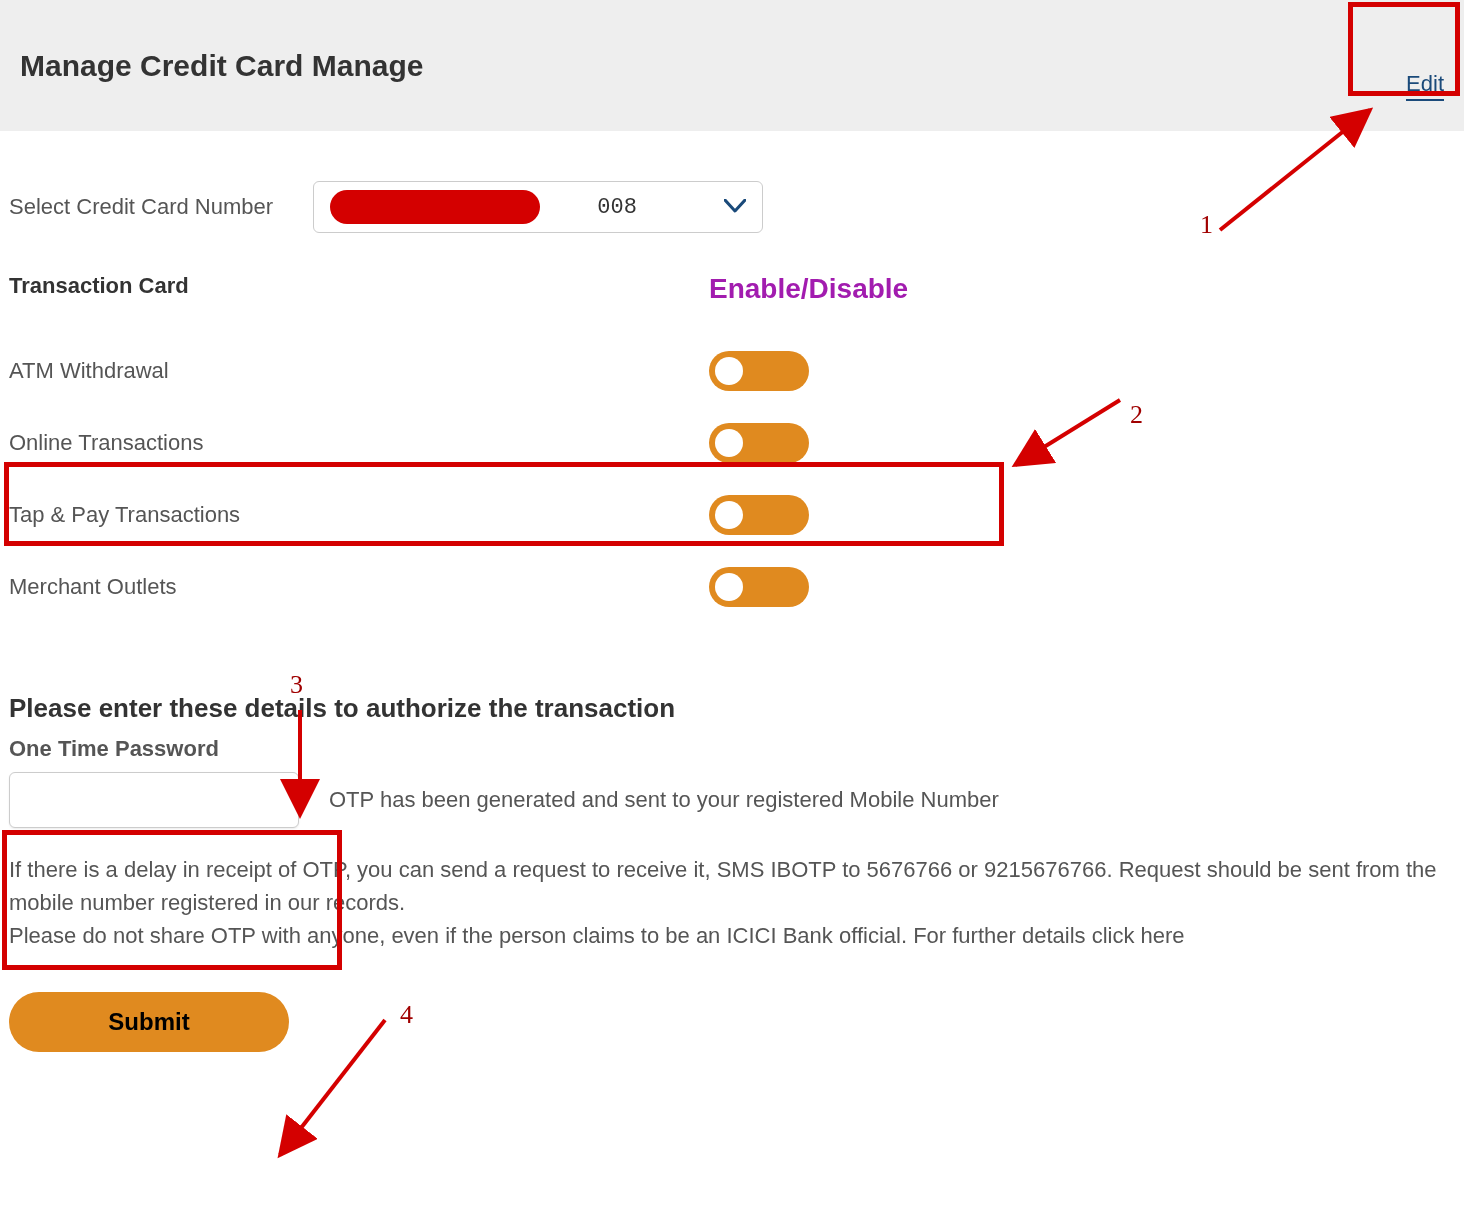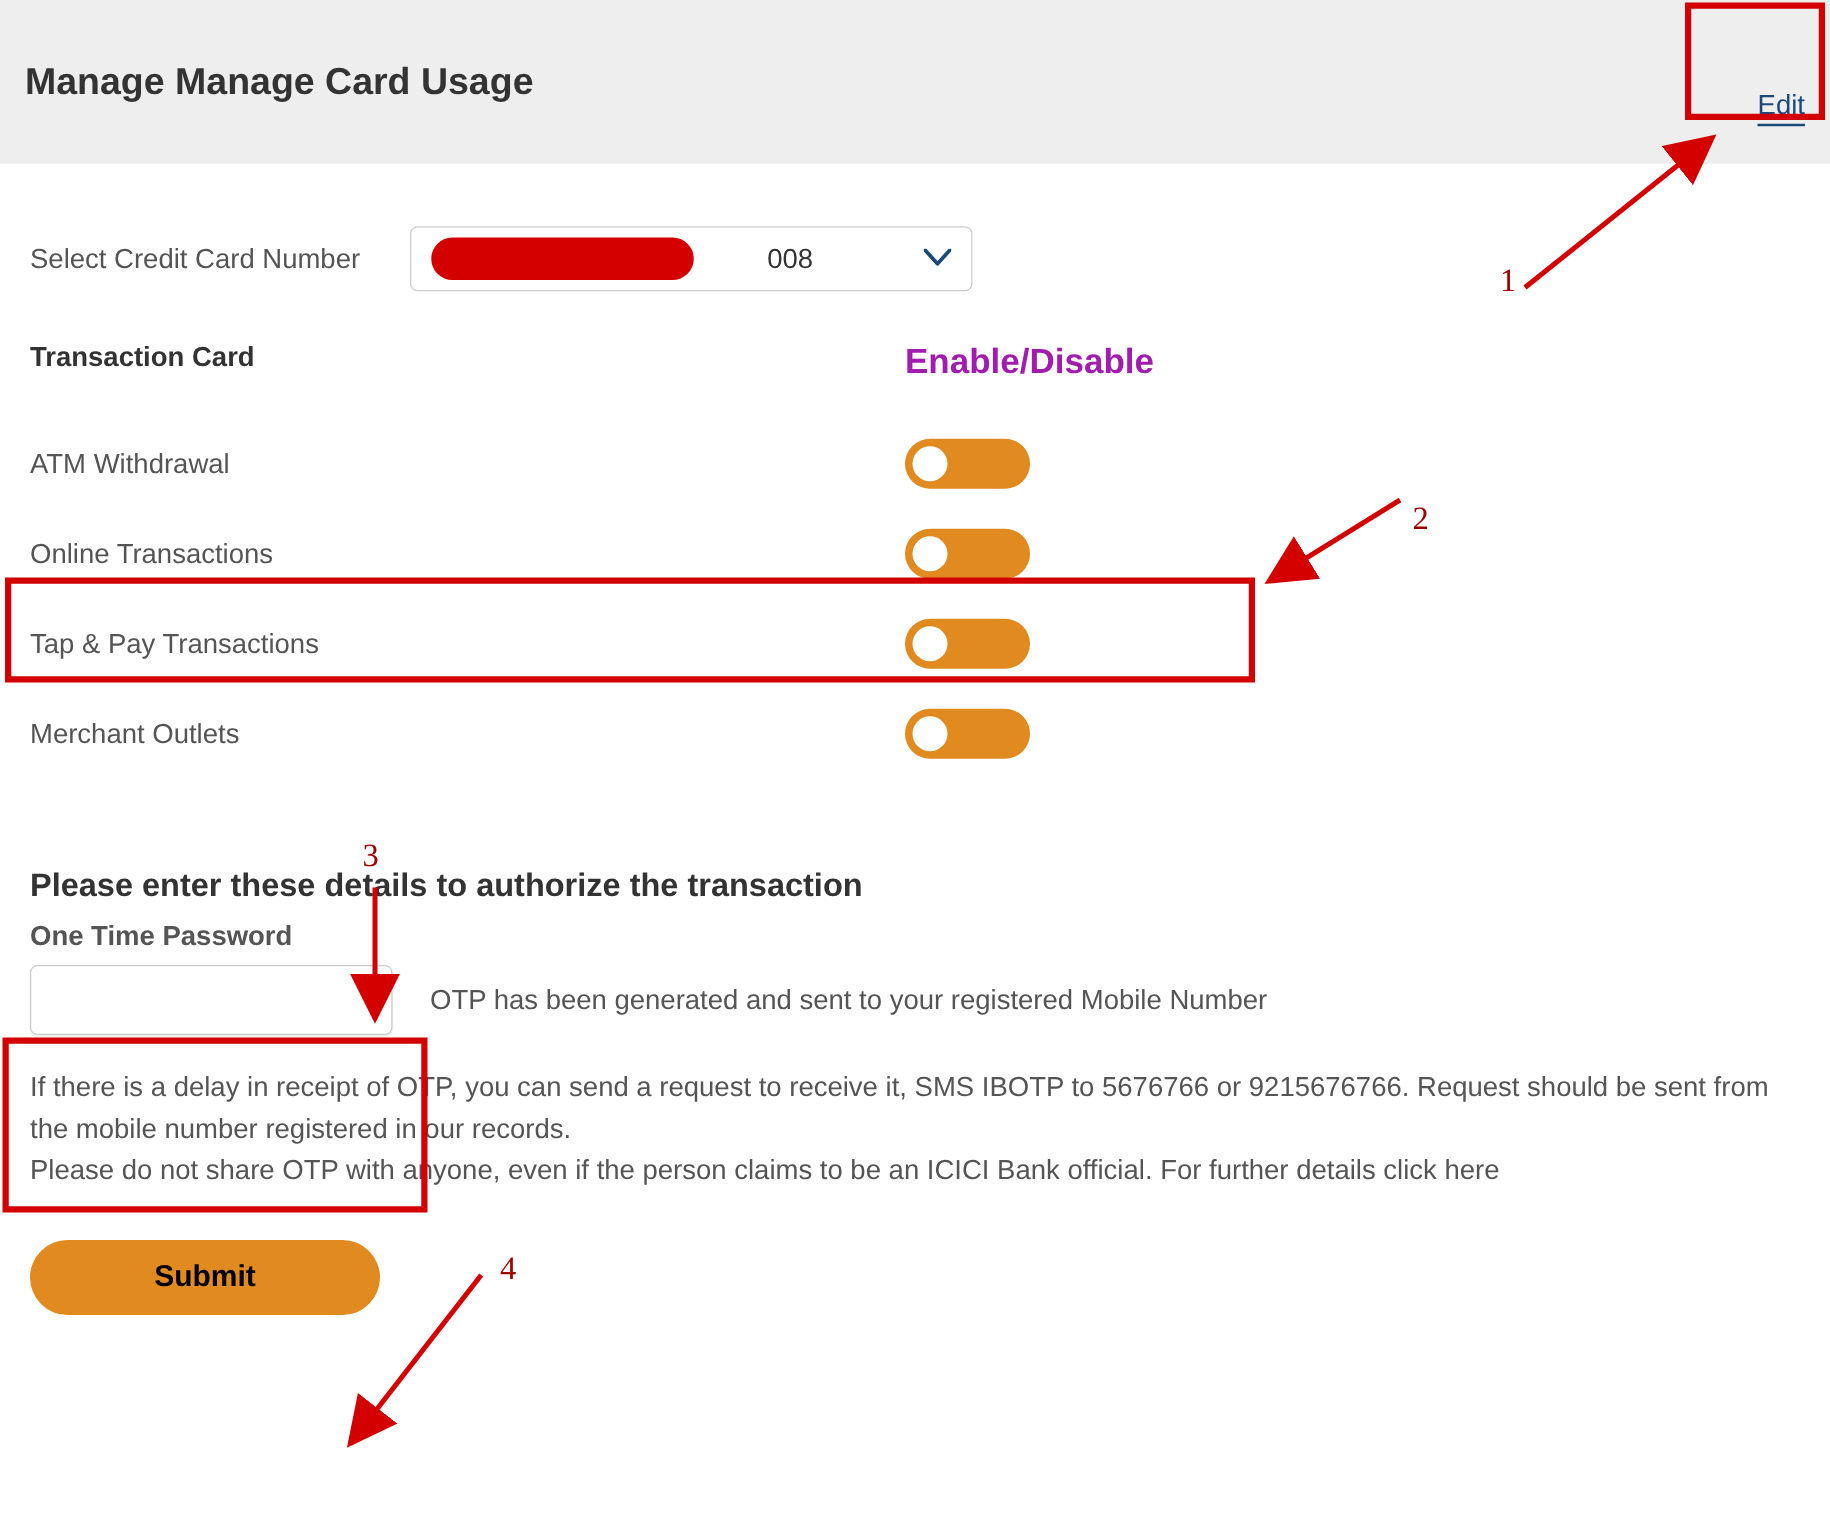--- a/index.html
+++ b/index.html
@@ -18,41 +18,42 @@
     color: #333;
   }
   .edit-link {
     font-size: 22px;
     color: #1a4a7a;
     text-decoration: none;
     border-bottom: 2px solid #1a4a7a;
     padding-bottom: 2px;
     margin-top: 41px;
   }
-  .content { padding: 20px 24px; }
+  .content { padding: 20px 9px; }
   .row-select {
     display: flex;
     align-items: center;
     gap: 40px;
     margin: 30px 0 40px 0;
   }
   .label-select {
     font-size: 22px;
     color: #555;
   }
   .select-box {
     border: 1px solid #ccc;
     border-radius: 6px;
     padding: 10px 16px;
     width: 450px;
     height: 52px;
     display: flex;
     align-items: center;
     justify-content: space-between;
     position: relative;
+    font-family: Liberation Mono, monospace;
   }
   .redact {
     background: #d40000;
     border-radius: 22px;
     width: 210px;
     height: 34px;
     display: inline-block;
   }
   .select-text {
     font-size: 22px;
@@ -159,21 +160,21 @@
   .red-num { color: #a00000; font-size: 26px; font-family: 'Times New Roman', serif; position: absolute; }
   .red-arrow { position: absolute; }
   .page-wrap { position: relative; width: 1464px; height: 1222px; overflow: hidden; }
 </style>
 </head>
 <body>
 
 <div class="page-wrap">
 
   <div class="header-bar">
-    <div class="page-title">Manage Manage Card Usage</div>
+    <div class="page-title">Manage Credit Card Manage</div>
     <a href="#" class="edit-link">Edit</a>
   </div>
 
   <div class="content">
 
     <div class="row-select">
       <div class="label-select">Select Credit Card Number</div>
       <div class="select-box">
         <span class="redact"></span>
         <span class="select-text">008</span>

